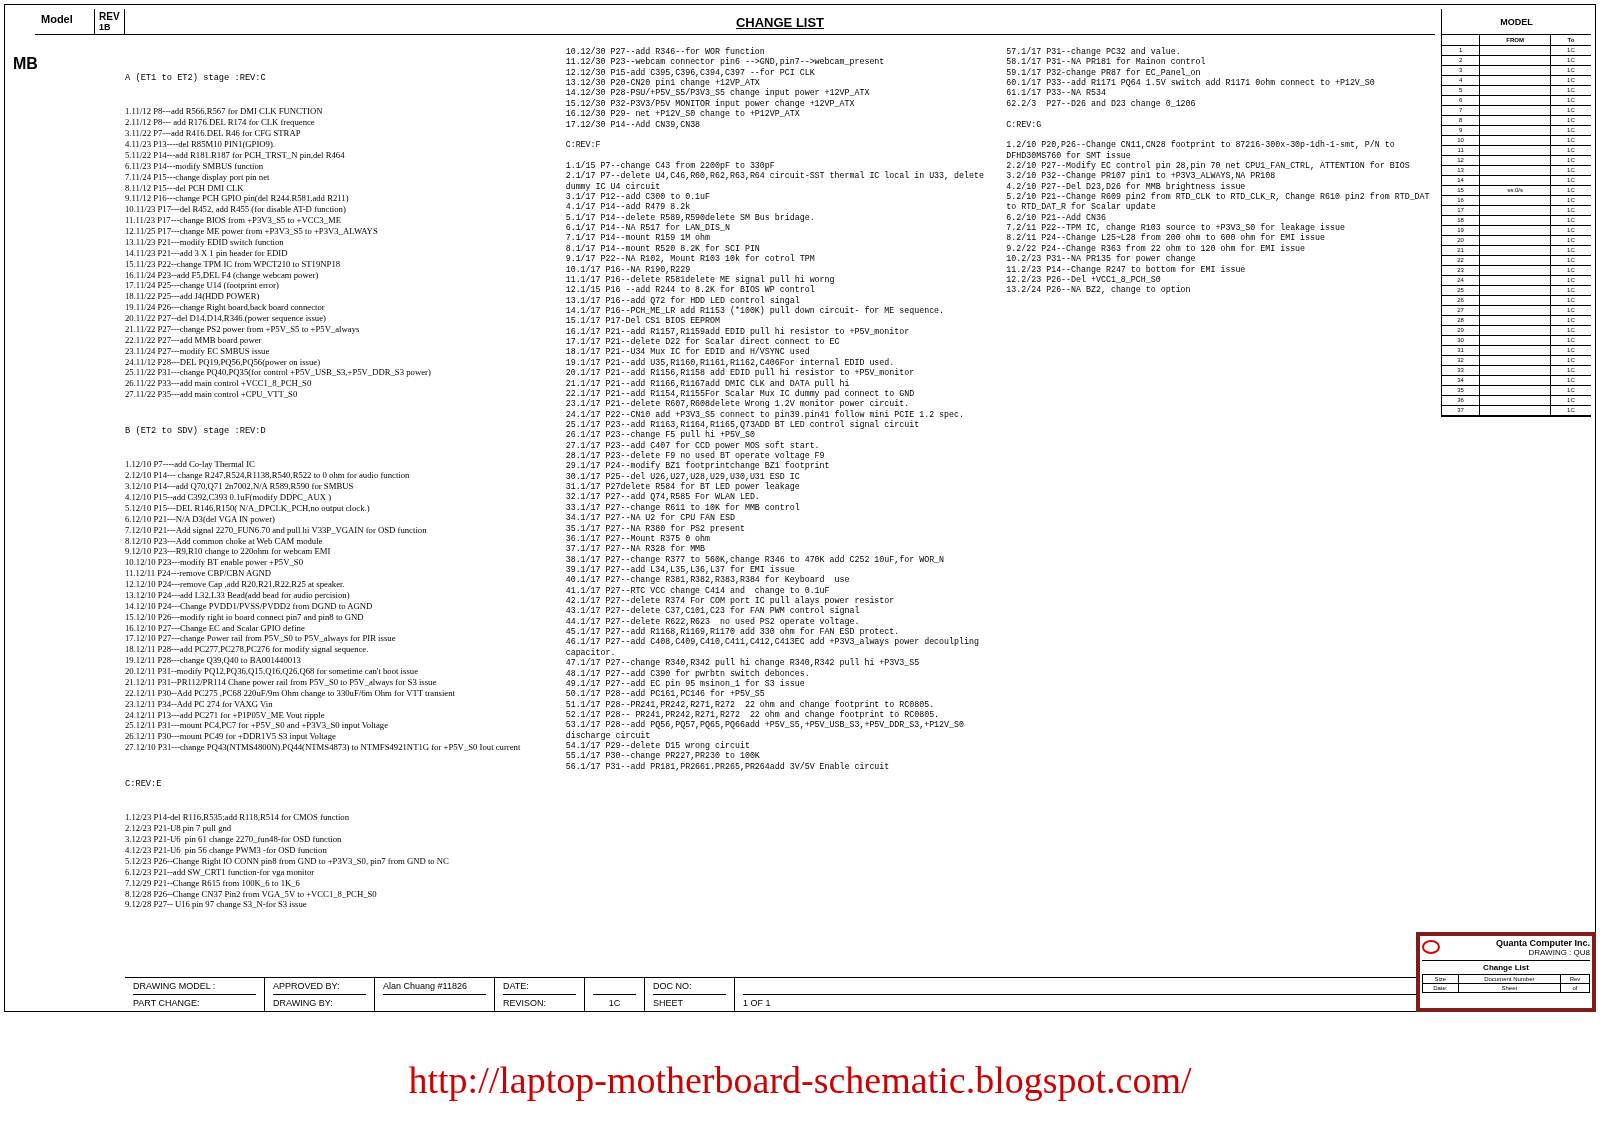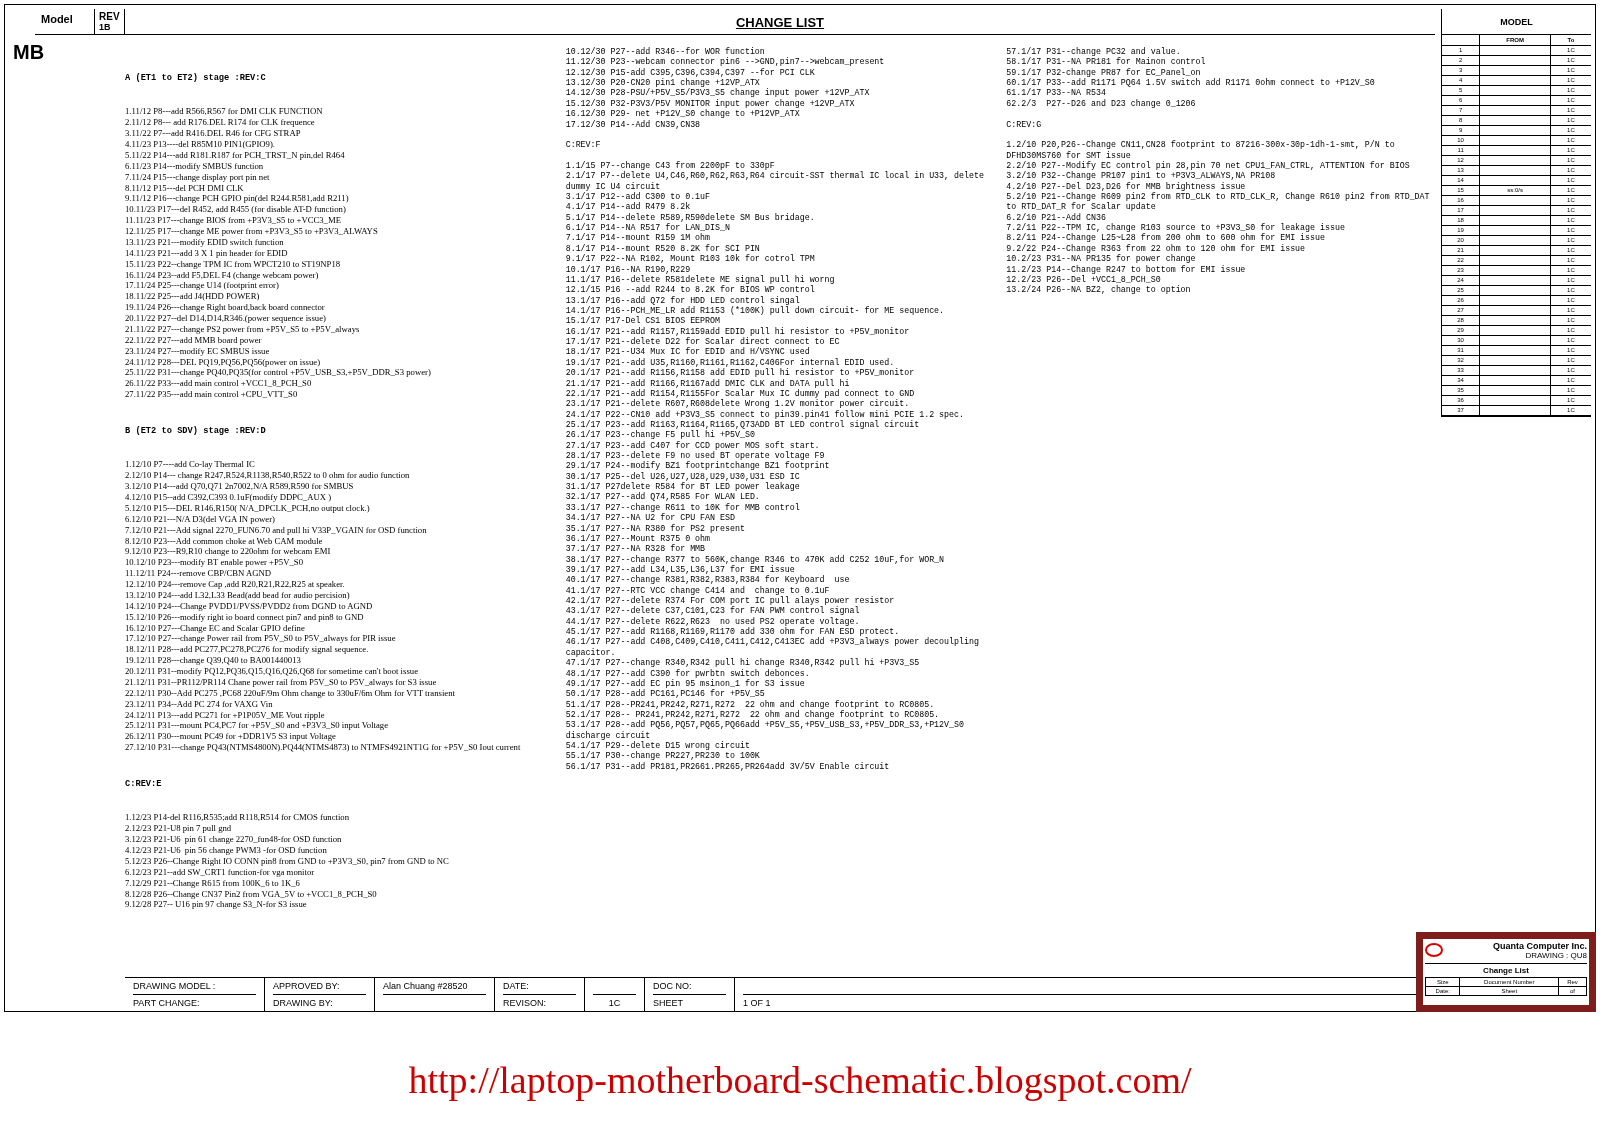--- a/index.html
+++ b/index.html
@@ -77,43 +77,43 @@
     border-top: none;
     padding: 1px 3px;
     font-size: 6px;
     text-align: center;
     height: 10px;
   }
   .right-top-box th:first-child, .right-top-box td:first-child { border-left: none; }
   .right-top-box th:last-child, .right-top-box td:last-child { border-right: none; }
   .mb-label {
     position: absolute;
-    top: 36px; left: 8px;
+    top: 50px; left: 8px;
     font-weight: bold;
-    font-size: 20px;
+    font-size: 16px;
   }
   .columns {
     position: absolute;
     top: 42px;
     left: 120px;
     right: 160px;
     bottom: 40px;
     display: flex;
     gap: 12px;
   }
   .col {
     flex: 1;
     font-family: "Courier New", monospace;
     font-size: 8.3px;
     line-height: 1.25;
     white-space: pre-wrap;
   }
   .col1 { font-family: "Times New Roman", serif; font-size: 8.7px; }
   .heading {
-    font-weight: bold;
+    font-weight: normal;
     margin: 4px 0 1px 0;
     font-family: "Courier New", monospace;
   }
   .bottom-strip {
     position: absolute;
     left: 120px; right: 160px;
     bottom: 0;
     border-top: 1px solid #000;
     display: flex;
     font-size: 9px;
@@ -133,21 +133,21 @@
   .bs-d { width: 90px; }
   .bs-e { width: 60px; text-align:center; }
   .bs-f { width: 90px; }
   .bs-g { flex:1; border-right:none; }
   .title-block {
     position: absolute;
     right: 4px;
     bottom: 120px;
     width: 180px;
     height: 80px;
-    border: 7px solid #7f1d1d;
+    border: 4px solid #7f1d1d;
     font-size: 8px;
     padding: 2px;
     background: #fff;
   }
   .title-block .company { font-weight: bold; font-size: 9px; text-align:right; }
   .title-block .project { text-align:right; }
   .title-block .clist { text-align:center; font-weight:bold; border-top:1px solid #000; margin-top:3px; padding-top:2px; }
   .title-block table { width:100%; border-collapse: collapse; font-size:6px; margin-top:2px;}
   .title-block td { border:1px solid #000; padding:1px 2px; text-align:center;}
   .q-logo {
@@ -546,21 +546,21 @@
   <div class="bottom-strip">
     <div class="bs-a">
       <div>DRAWING MODEL :</div>
       <div class="row2">PART CHANGE:</div>
     </div>
     <div class="bs-b">
       <div>APPROVED BY:</div>
       <div class="row2">DRAWING BY:</div>
     </div>
     <div class="bs-c">
-      <div>Alan Chuang #28520</div>
+      <div>Alan Chuang #11826</div>
       <div class="row2">&nbsp;</div>
     </div>
     <div class="bs-d">
       <div>DATE:</div>
       <div class="row2">REVISON:</div>
     </div>
     <div class="bs-e">
       <div>&nbsp;</div>
       <div class="row2">1C</div>
     </div>

